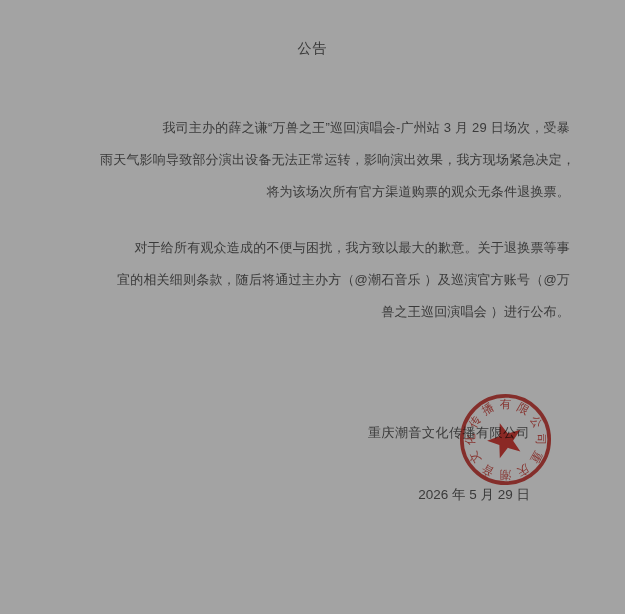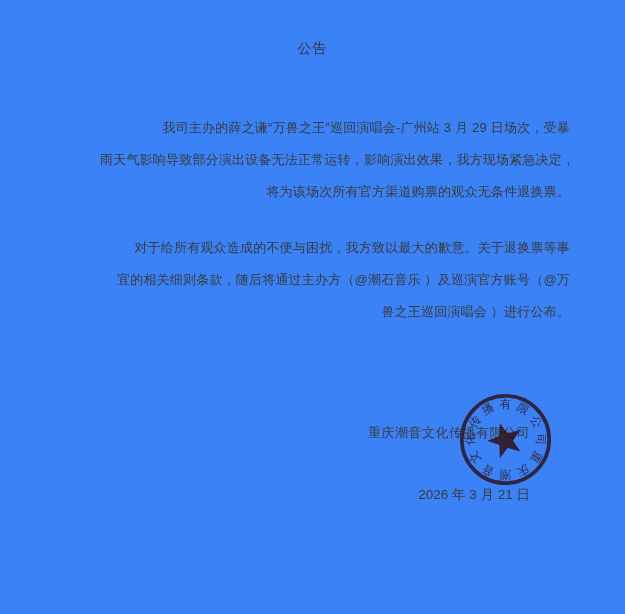--- a/index.html
+++ b/index.html
@@ -1,20 +1,20 @@
 <!DOCTYPE html>
 <html><head>
 <meta charset="utf-8">
 <style>
   html, body { margin: 0; padding: 0; background: #ffffff; }
   .page {
     position: relative;
     width: 625px;
     height: 614px;
-    background: #3b82f6;
+    background: #a3a3a3;
     overflow: hidden;
     font-family: "Liberation Sans", "DejaVu Sans", sans-serif;
     color: #3a3a3a;
   }
   .title {
     position: absolute;
     top: 40px;
     left: 0;
     width: 625px;
     text-align: center;
@@ -83,21 +83,21 @@
     <p class="para">我司主办的薛之谦“万兽之王”巡回演唱会-广州站 3 月 29 日场次，受暴
 雨天气影响导致部分演出设备无法正常运转，影响演出效果，我方现场紧急决定，
 将为该场次所有官方渠道购票的观众无条件退换票。</p>
     <p class="para">对于给所有观众造成的不便与困扰，我方致以最大的歉意。关于退换票等事
 宜的相关细则条款，随后将通过主办方（@潮石音乐 ）及巡演官方账号（@万
 兽之王巡回演唱会 ）进行公布。</p>
   </div>
 
   <div class="signature">重庆潮音文化传播有限公司</div>
 
-  <div class="date">2026 年 3 月 21 日</div>
+  <div class="date">2026 年 5 月 29 日</div>
 
   <svg class="seal" viewBox="0 0 100 100">
     <circle class="seal-border" cx="50" cy="50" r="38" stroke="#cc3a33"></circle>
     <polygon points="45.06,35.78 52.04,44.72 62.94,41.59 56.60,51 62.94,60.41 52.04,57.28 45.06,66.22 44.66,54.88 34,51 44.66,47.12" fill="#d7312a"></polygon>
     <g>
         <text x="50" y="22.5" text-anchor="middle" fill="#cc3a33" transform="rotate(120 50 50)">重</text>
         <text x="50" y="22.5" text-anchor="middle" fill="#cc3a33" transform="rotate(150 50 50)">庆</text>
         <text x="50" y="22.5" text-anchor="middle" fill="#cc3a33" transform="rotate(180 50 50)">潮</text>
         <text x="50" y="22.5" text-anchor="middle" fill="#cc3a33" transform="rotate(210 50 50)">音</text>
         <text x="50" y="22.5" text-anchor="middle" fill="#cc3a33" transform="rotate(240 50 50)">文</text>

